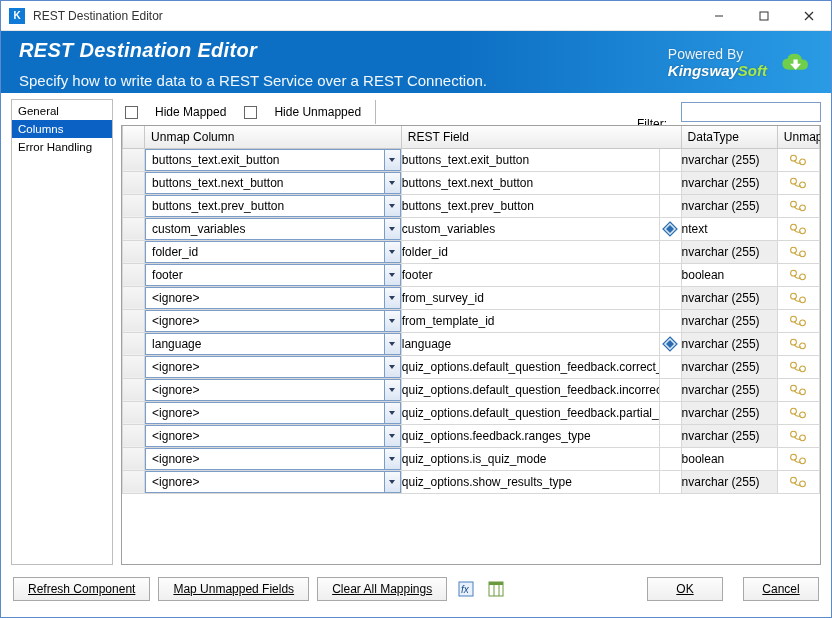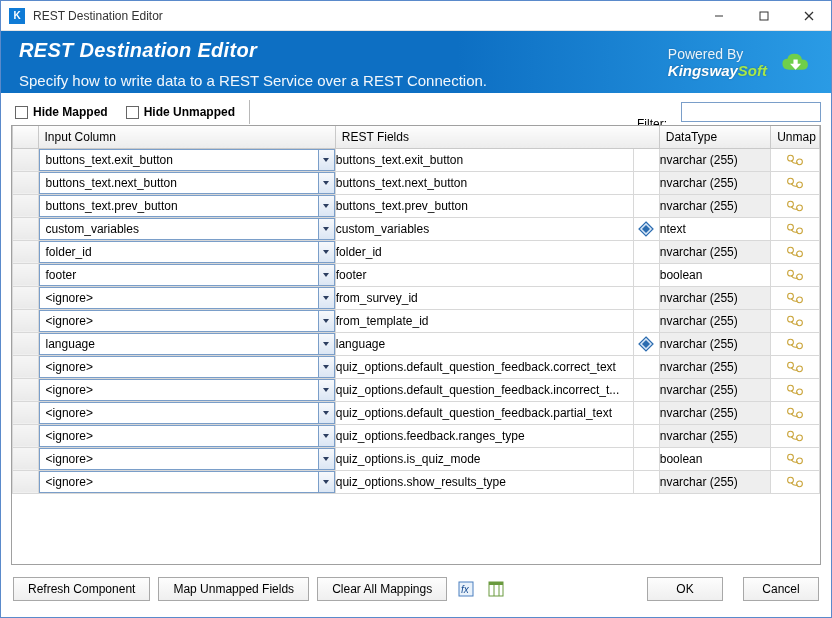--- a/index.html
+++ b/index.html
@@ -89,24 +89,23 @@
     display: flex;
     flex-direction: column;
   }
   .options-bar {
     display: flex;
     align-items: center;
     height: 26px;
     gap: 10px;
   }
   .checkbox-wrap {
-    display:flex; align-items:center; gap:5px;
+    display:flex; align-items:center; gap:17px;
     padding: 0 4px;
     font-size: 12px;
-    font-weight: bold;
   }
   .checkbox-box {
     width: 13px; height: 13px; border: 1px solid #666; background:#fff;
   }
   .options-bar .divider { height: 24px; width:1px; background:#b8b8b8; margin-right:4px;}
   .filter-label { margin-left: auto; font-size: 12px; margin-top: 24px; }
   .filter-input {
     border: 1px solid #7a9ec9;
     height: 20px;
     width: 140px;
@@ -187,20 +186,21 @@
   .type-cell.plain { background: #fff; }
   .unmap-cell { text-align:center; }
   .unmap-cell svg { width:18px; height:14px; vertical-align:middle;}
   
   .bottom-bar {
     display:flex;
     align-items:center;
     gap: 8px;
     padding: 10px 12px;
     height: 48px;
+    text-decoration: underline;
   }
   .btn {
     background: linear-gradient(#fdfdfd,#efefef);
     border: 1px solid #a8a8a8;
     padding: 3px 14px;
     font-family: inherit;
     font-size: 12px;
     height: 24px;
     cursor: default;
   }
@@ -248,20 +248,25 @@
       <svg viewBox="0 0 40 28">
         <path d="M12 22 Q4 22 4 15 Q4 9 10 9 Q11 3 18 3 Q26 3 27 10 Q34 10 34 16 Q34 22 27 22 Z" fill="#6fcf4a"></path>
         <path d="M17 10 L22 10 L22 15 L26 15 L19.5 22 L13 15 L17 15 Z" fill="#fff"></path>
       </svg>
     </div>
   </div>
 </div>
 
 <div class="body-area">
 
+  <div class="left-nav" id="left-nav">
+      <div class="nav-item">General</div>
+      <div class="nav-item selected">Columns</div>
+      <div class="nav-item">Error Handling</div>
+    </div>
 
   <div class="right-panel">
     <div class="options-bar">
       <div class="checkbox-wrap">
         <span class="checkbox-box"></span>
         <span>Hide Mapped</span>
       </div>
       <div class="checkbox-wrap">
         <span class="checkbox-box"></span>
         <span>Hide Unmapped</span>
@@ -277,22 +282,22 @@
           <col class="c-gutter">
             <col class="c-input">
             <col class="c-rest">
             <col class="c-icon">
             <col class="c-type">
             <col class="c-unmap">
         </colgroup>
         <thead>
           <tr>
             <th class="row-gutter"></th>
-            <th>Input Column</th>
-            <th colspan="2">REST Fields</th>
+            <th>Unmap Column</th>
+            <th colspan="2">REST Field</th>
             <th>DataType</th>
             <th>Unmap</th>
           </tr>
         </thead>
         <tbody id="grid-body">
             <tr>
               <td class="row-gutter"></td>
               <td>
                 <div class="input-cell">
                   <div class="txt">buttons_text.exit_button</div>

